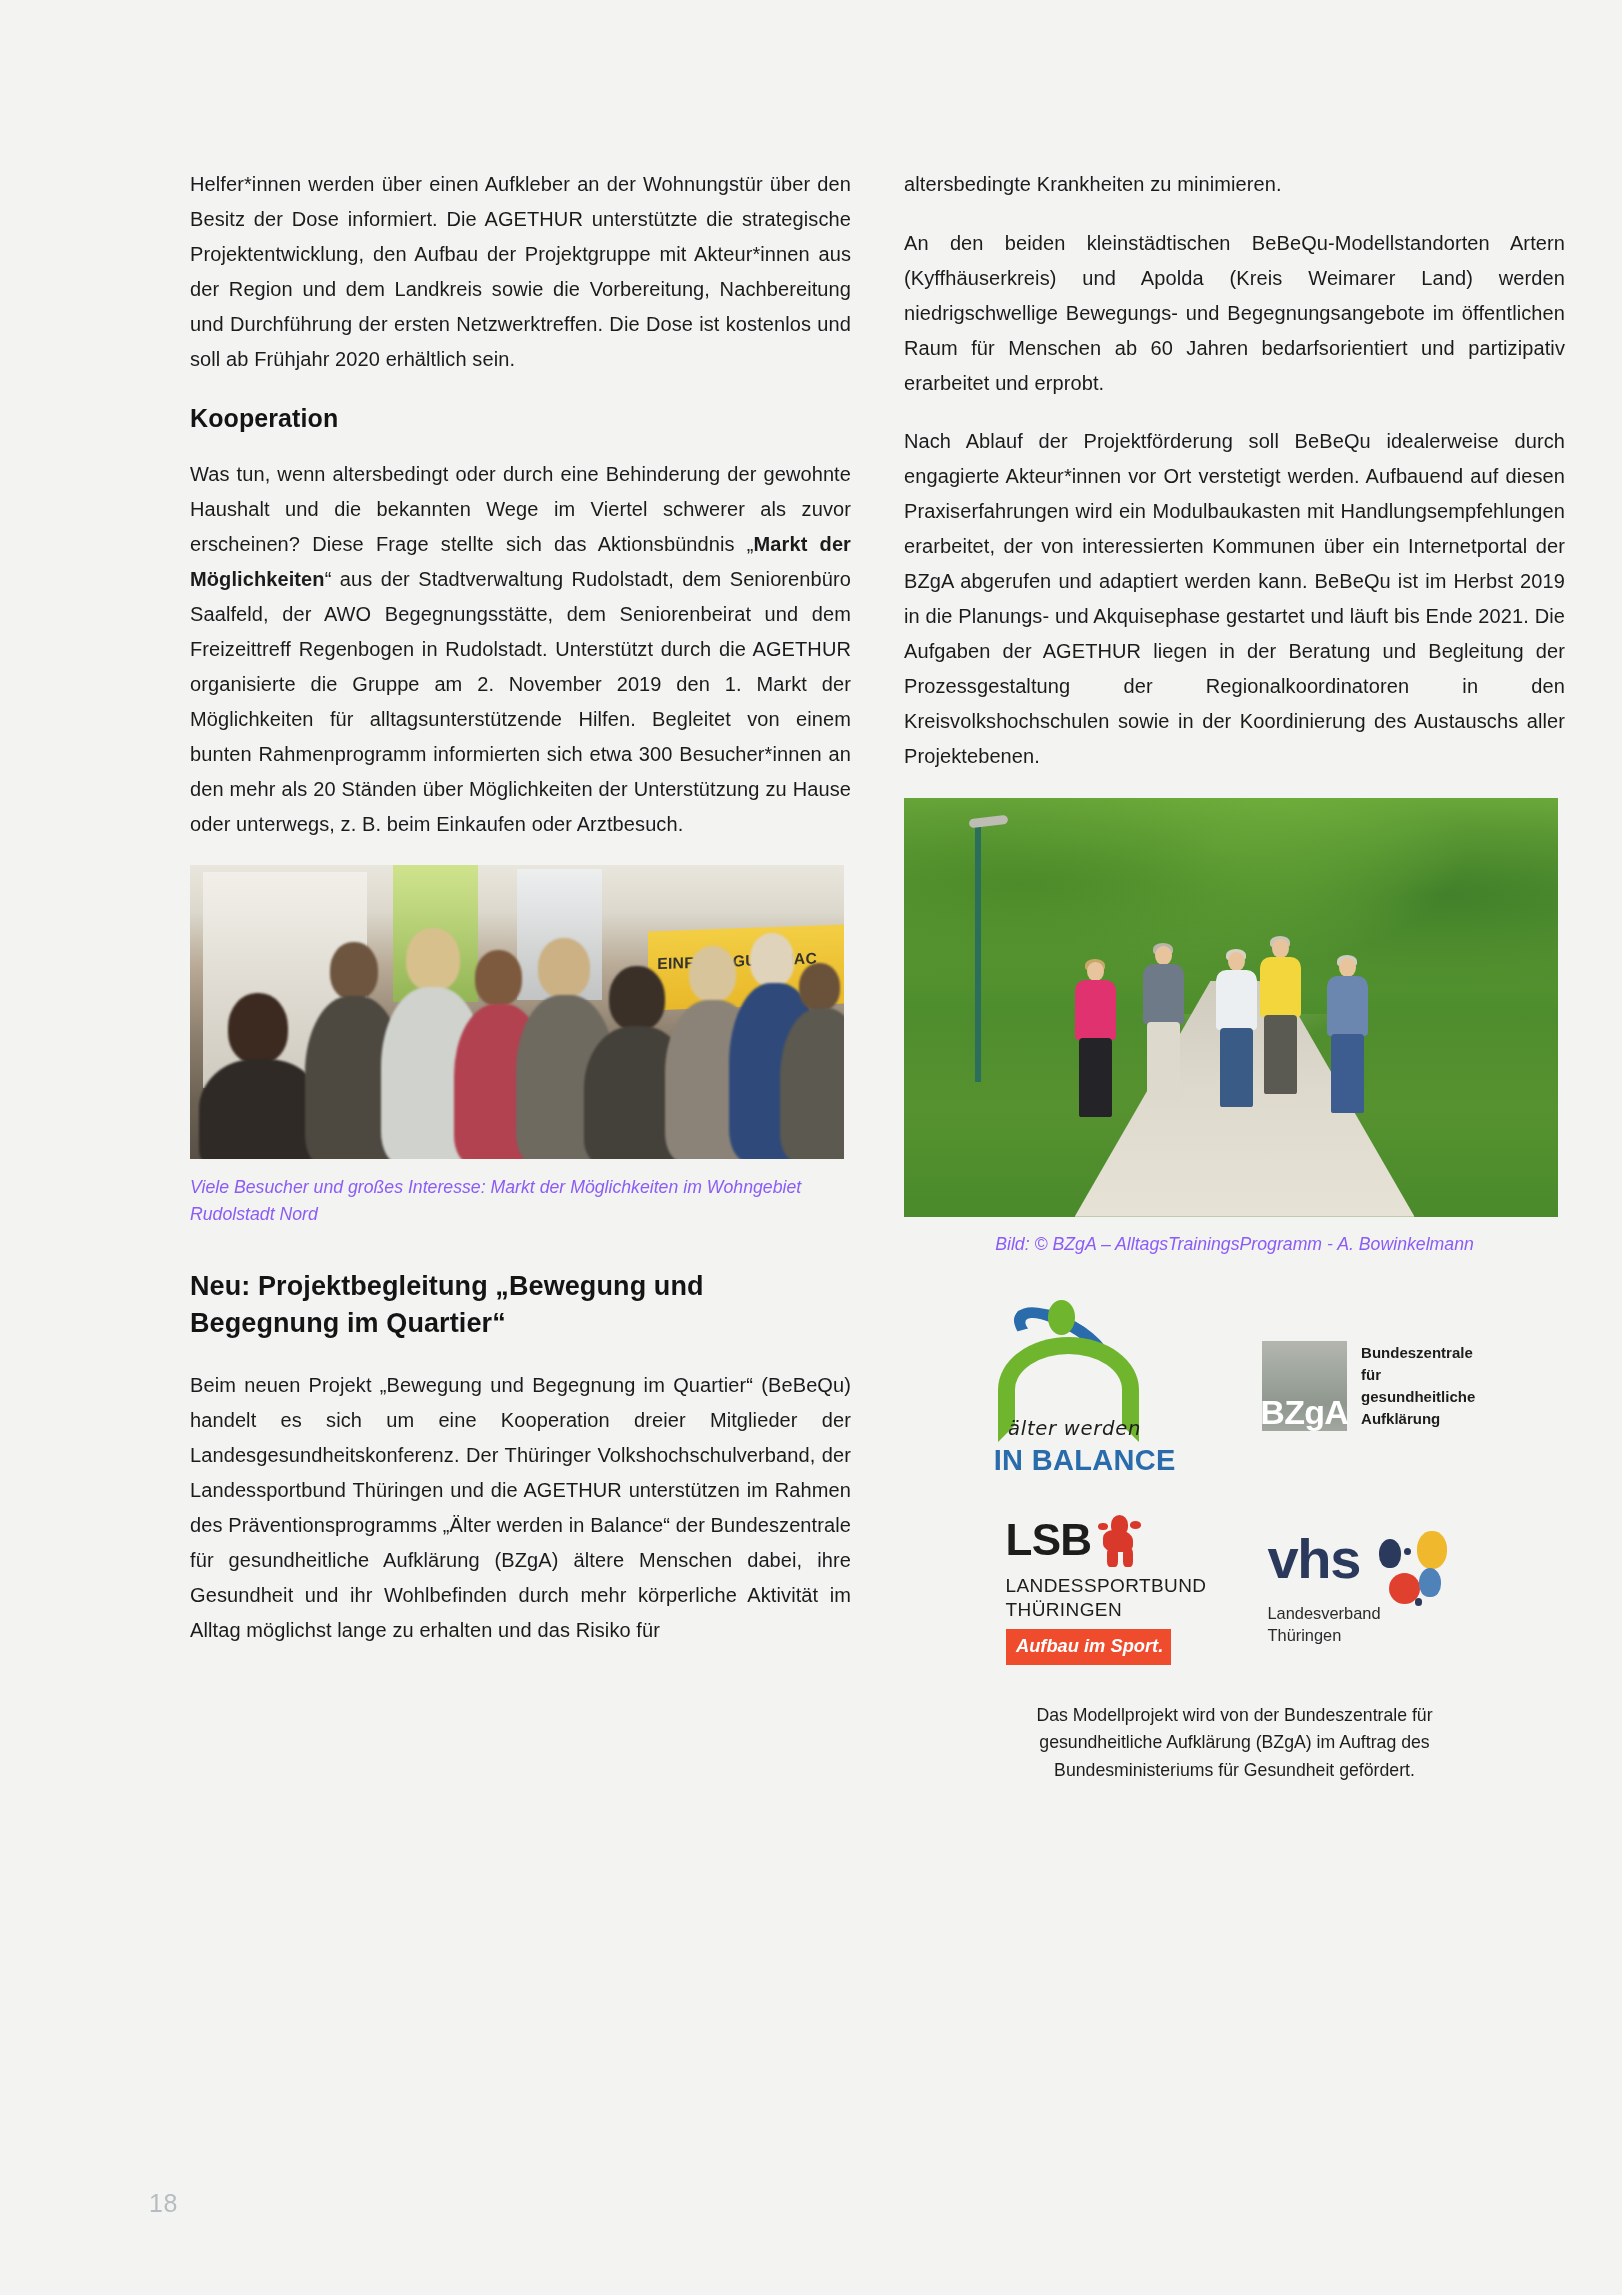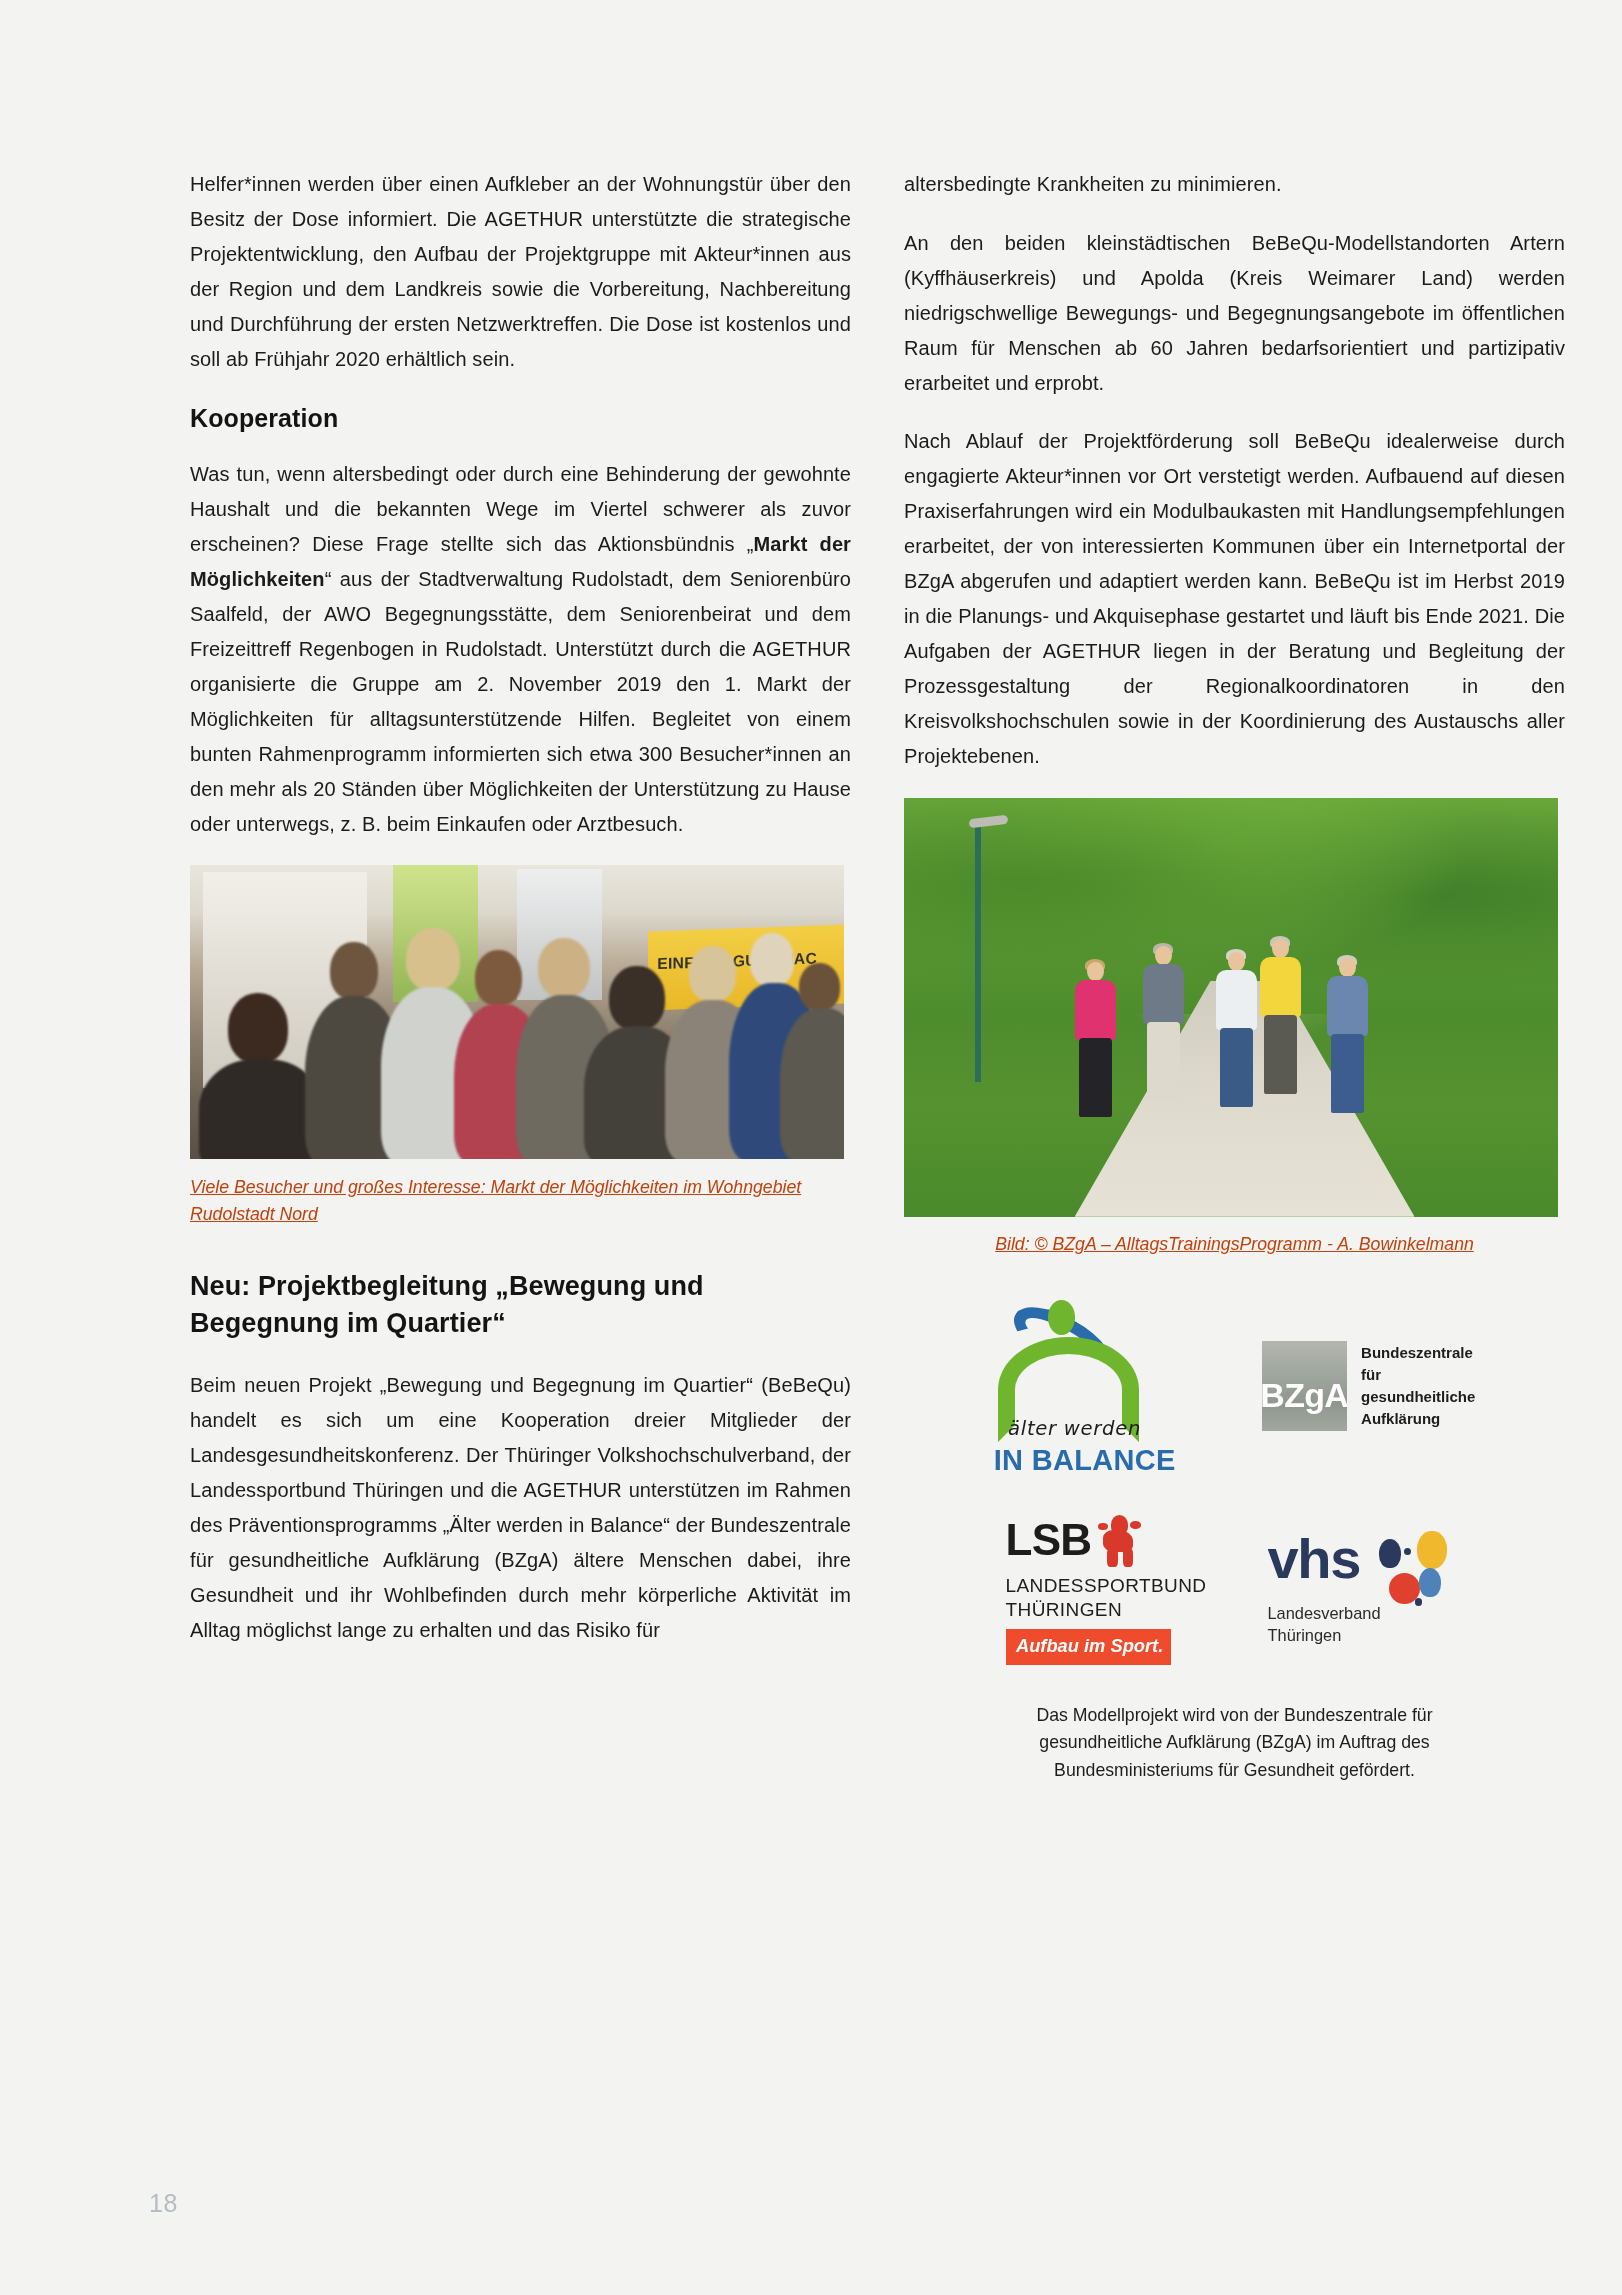--- a/index.html
+++ b/index.html
@@ -85,24 +85,23 @@
     font-size: 27px;
     line-height: 37px;
     margin-top: 39px;
     margin-bottom: 26px;
   }
 
   .caption {
     font-size: 17.7px;
     line-height: 27.5px;
     font-style: italic;
-    color: #c2410c;
+    color: #8b5cf6;
     font-family: "Liberation Sans Narrow", "Liberation Sans", sans-serif;
     margin: 14.4px 0 0 0;
-    text-decoration: underline;
   }
   .caption.center { text-align: center; }
 
   
   .photo {
     position: relative;
     overflow: hidden;
     background: #bcbcb8;
   }
   .photo-left {
@@ -301,21 +300,21 @@
     background: linear-gradient(180deg,#b3b6ae,#9ea59d 40%,#8f978f 70%,#a2a8a0 100%);
     display: flex; align-items: flex-end; justify-content: center;
   }
   .bzga-mark span {
     font-size: 34px;
     font-weight: 700;
     color: #ffffff;
     font-family: "Liberation Sans","DejaVu Sans",sans-serif;
     letter-spacing: -0.7px;
     line-height: .98;
-    padding-bottom: 19px;
+    padding-bottom: 2px;
   }
   .bzga-text {
     font-size: 15px;
     line-height: 22px;
     font-weight: 700;
     color: #1d1d1b;
     font-family: "Liberation Sans","DejaVu Sans",sans-serif;
   }
 
   

